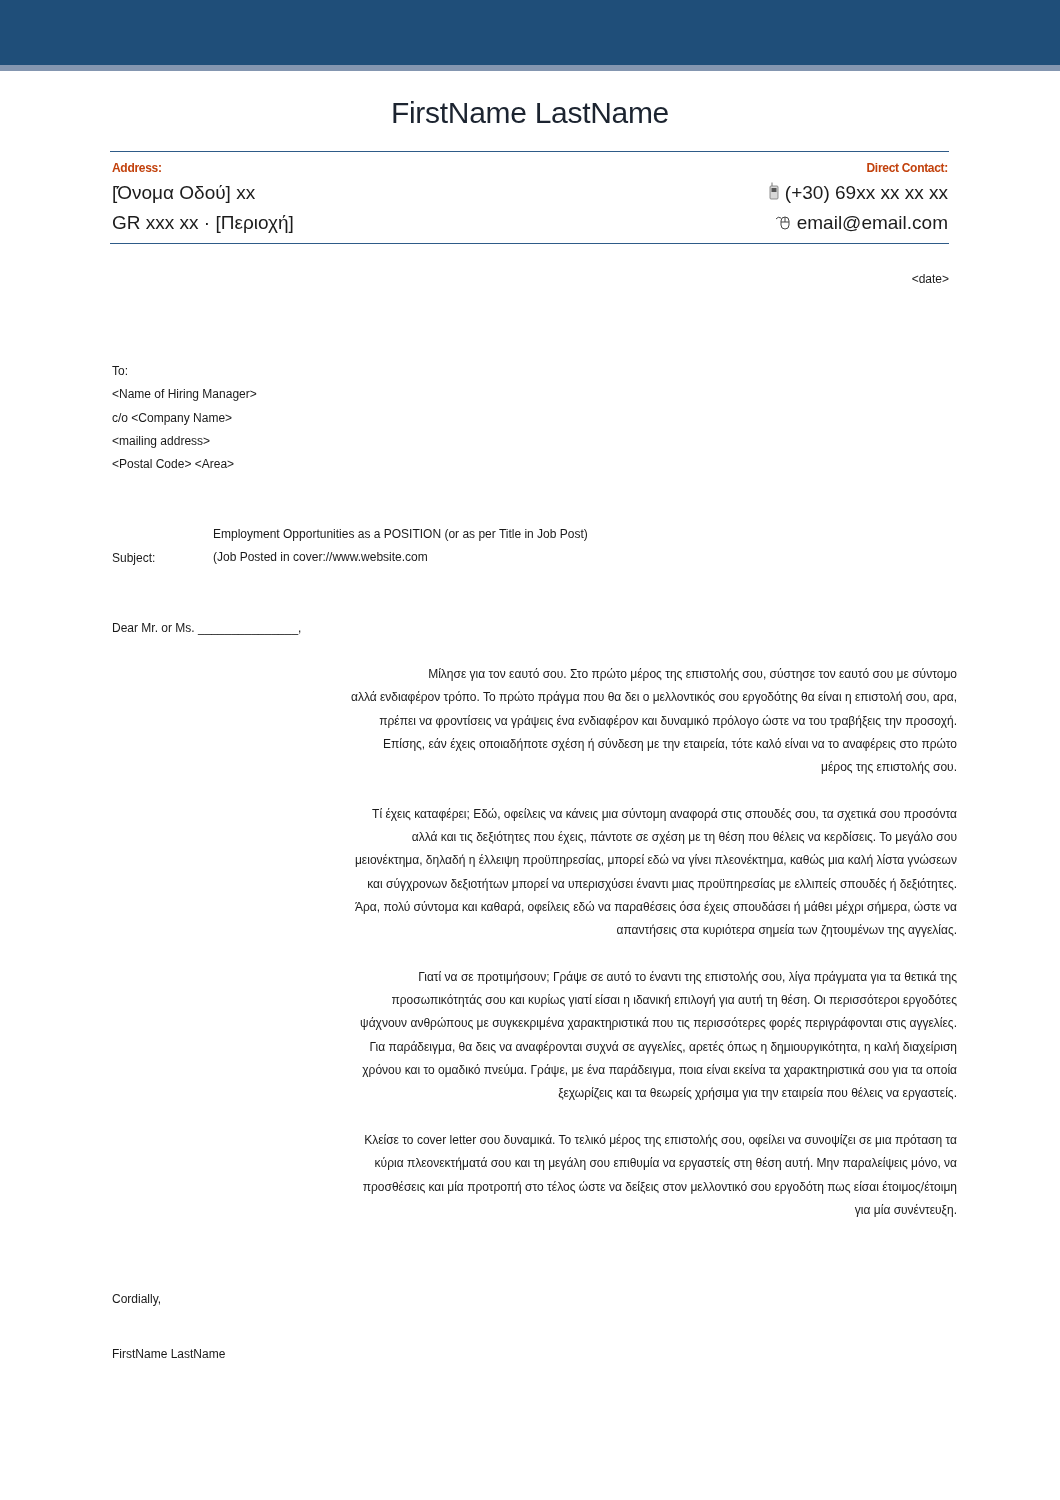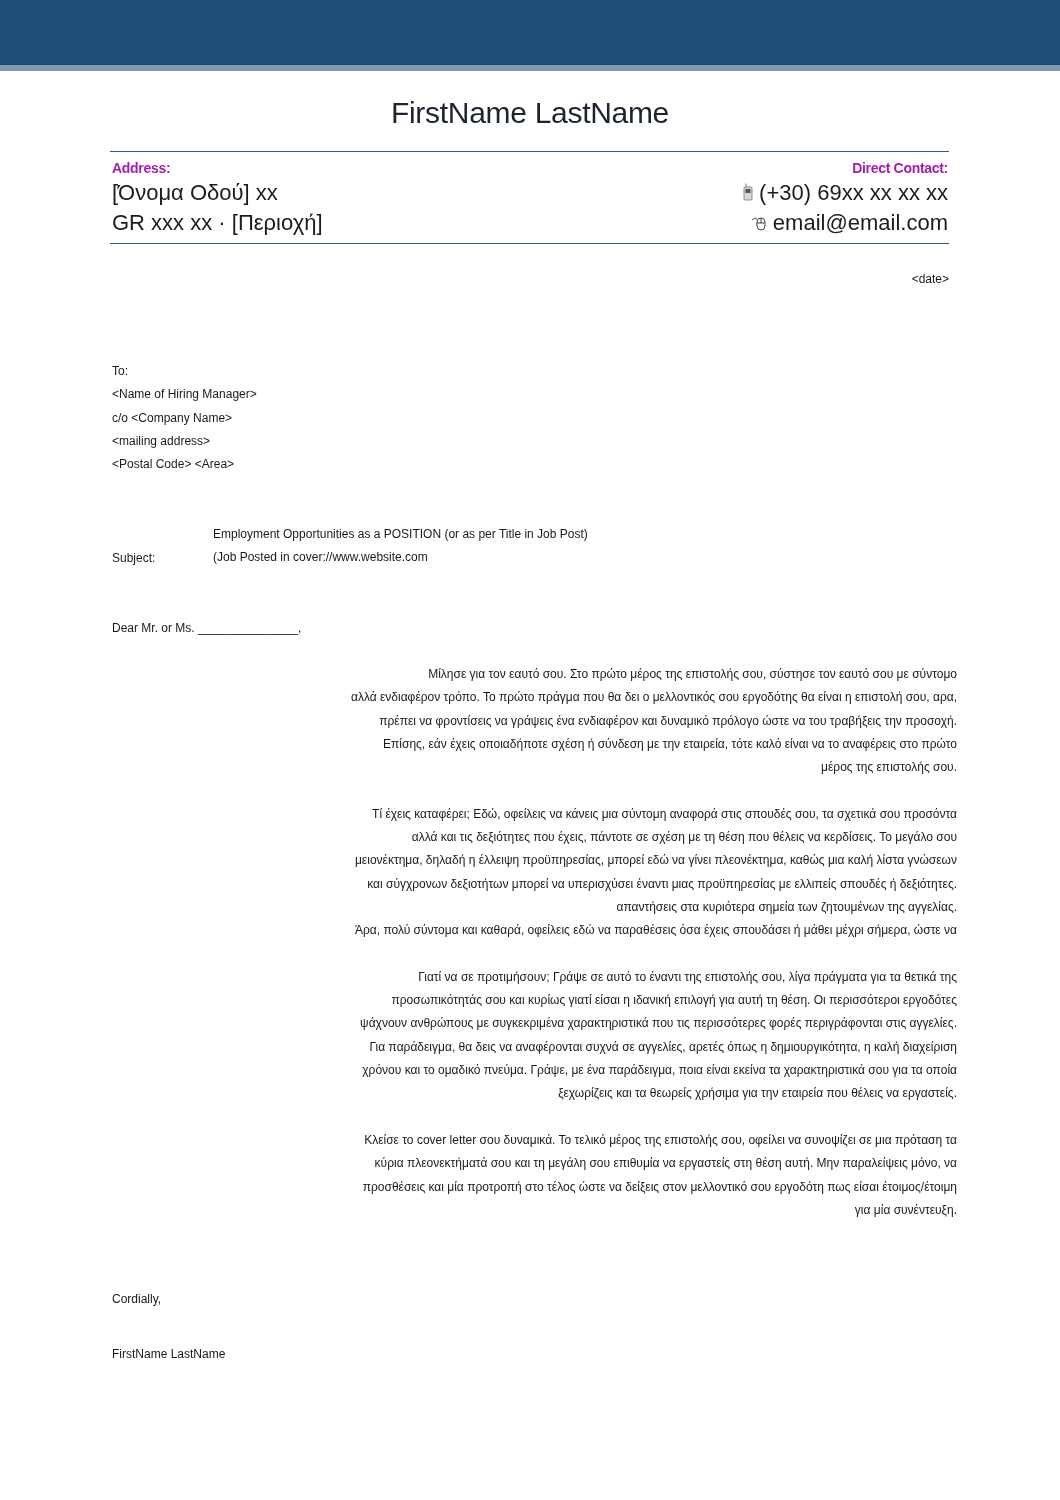--- a/index.html
+++ b/index.html
@@ -7,22 +7,22 @@
          font-family: "Liberation Sans", sans-serif; color: #1a1a1a; }
   .band { position: absolute; left: 0; top: 0; width: 1060px; height: 65px; background: #1f4e79; }
   .band-strip { position: absolute; left: 0; top: 65px; width: 1060px; height: 6px; background: #8496b0; }
   .title { position: absolute; left: 0; top: 96px; width: 1060px; text-align: center;
            font-size: 30px; color: #1c2430; letter-spacing: -0.3px; }
   .rule { position: absolute; left: 110px; width: 839px; height: 1px; background: #2e5b88; }
   .rule.top { top: 151px; }
   .rule.bottom { top: 243px; }
   .col-left { position: absolute; left: 112px; top: 158px; }
   .col-right { position: absolute; right: 112px; top: 158px; text-align: right; }
-  .hdr-label { font-size: 14px; font-weight: bold; color: #a21caf; height: 20px; line-height: 20px; letter-spacing: -0.3px; }
-  .hdr-line { font-size: 22px; height: 30px; line-height: 30px; color: #1c1c1c; }
+  .hdr-label { font-size: 12px; font-weight: bold; color: #c2410c; height: 20px; line-height: 20px; letter-spacing: -0.3px; }
+  .hdr-line { font-size: 19px; height: 30px; line-height: 30px; color: #1c1c1c; }
   .icon { display: inline-block; vertical-align: middle; margin-right: 6px; }
   .date { position: absolute; right: 111px; top: 268px; font-size: 16px; }
   .text { font-size: 12px; line-height: 23.3px; }
   .recipient { position: absolute; left: 112px; top: 360px; }
   .subject { position: absolute; left: 112px; top: 523px; display: flex; }
   .subject-label { width: 101px; margin-top: 24px; }
   .greeting { position: absolute; left: 112px; top: 617px; }
   .body { position: absolute; left: 112px; top: 663px; width: 845px; }
   .para { margin: 0 0 23.3px 0; }
   .para-line { display: block; white-space: nowrap; text-align: right; }
@@ -96,22 +96,22 @@
     <span class="para-line">αλλά ενδιαφέρον τρόπο. Το πρώτο πράγμα που θα δει ο μελλοντικός σου εργοδότης θα είναι η επιστολή σου, αρα,</span>
     <span class="para-line">πρέπει να φροντίσεις να γράψεις ένα ενδιαφέρον και δυναμικό πρόλογο ώστε να του τραβήξεις την προσοχή.</span>
     <span class="para-line">Επίσης, εάν έχεις οποιαδήποτε σχέση ή σύνδεση με την εταιρεία, τότε καλό είναι να το αναφέρεις στο πρώτο</span>
     <span class="para-line">μέρος της επιστολής σου.</span>
   </div>
   <div class="para">
     <span class="para-line">Τί έχεις καταφέρει; Εδώ, οφείλεις να κάνεις μια σύντομη αναφορά στις σπουδές σου, τα σχετικά σου προσόντα</span>
     <span class="para-line">αλλά και τις δεξιότητες που έχεις, πάντοτε σε σχέση με τη θέση που θέλεις να κερδίσεις. Το μεγάλο σου</span>
     <span class="para-line">μειονέκτημα,  δηλαδή η έλλειψη προϋπηρεσίας, μπορεί εδώ να γίνει πλεονέκτημα, καθώς μια καλή λίστα γνώσεων</span>
     <span class="para-line">και σύγχρονων δεξιοτήτων μπορεί να υπερισχύσει έναντι μιας προϋπηρεσίας με ελλιπείς σπουδές ή δεξιότητες.</span>
+    <span class="para-line">Άρα, πολύ σύντομα και καθαρά, οφείλεις εδώ να παραθέσεις όσα έχεις σπουδάσει ή μάθει μέχρι σήμερα, ώστε να</span>
     <span class="para-line">απαντήσεις στα κυριότερα σημεία των ζητουμένων της αγγελίας.</span>
-    <span class="para-line">Άρα, πολύ σύντομα και καθαρά, οφείλεις εδώ να παραθέσεις όσα έχεις σπουδάσει ή μάθει μέχρι σήμερα, ώστε να</span>
   </div>
   <div class="para">
     <span class="para-line">Γιατί να σε προτιμήσουν; Γράψε σε αυτό το έναντι της επιστολής σου, λίγα πράγματα για τα θετικά της</span>
     <span class="para-line">προσωπικότητάς σου και κυρίως γιατί είσαι η ιδανική επιλογή για αυτή τη θέση. Οι περισσότεροι εργοδότες</span>
     <span class="para-line">ψάχνουν ανθρώπους με συγκεκριμένα χαρακτηριστικά που τις περισσότερες φορές περιγράφονται στις αγγελίες.</span>
     <span class="para-line">Για παράδειγμα, θα δεις να αναφέρονται συχνά σε αγγελίες, αρετές όπως η δημιουργικότητα, η καλή διαχείριση</span>
     <span class="para-line">χρόνου και το ομαδικό πνεύμα. Γράψε, με ένα παράδειγμα, ποια είναι εκείνα τα χαρακτηριστικά σου για τα οποία</span>
     <span class="para-line">ξεχωρίζεις και τα θεωρείς χρήσιμα για την εταιρεία που θέλεις να εργαστείς.</span>
   </div>
   <div class="para">

